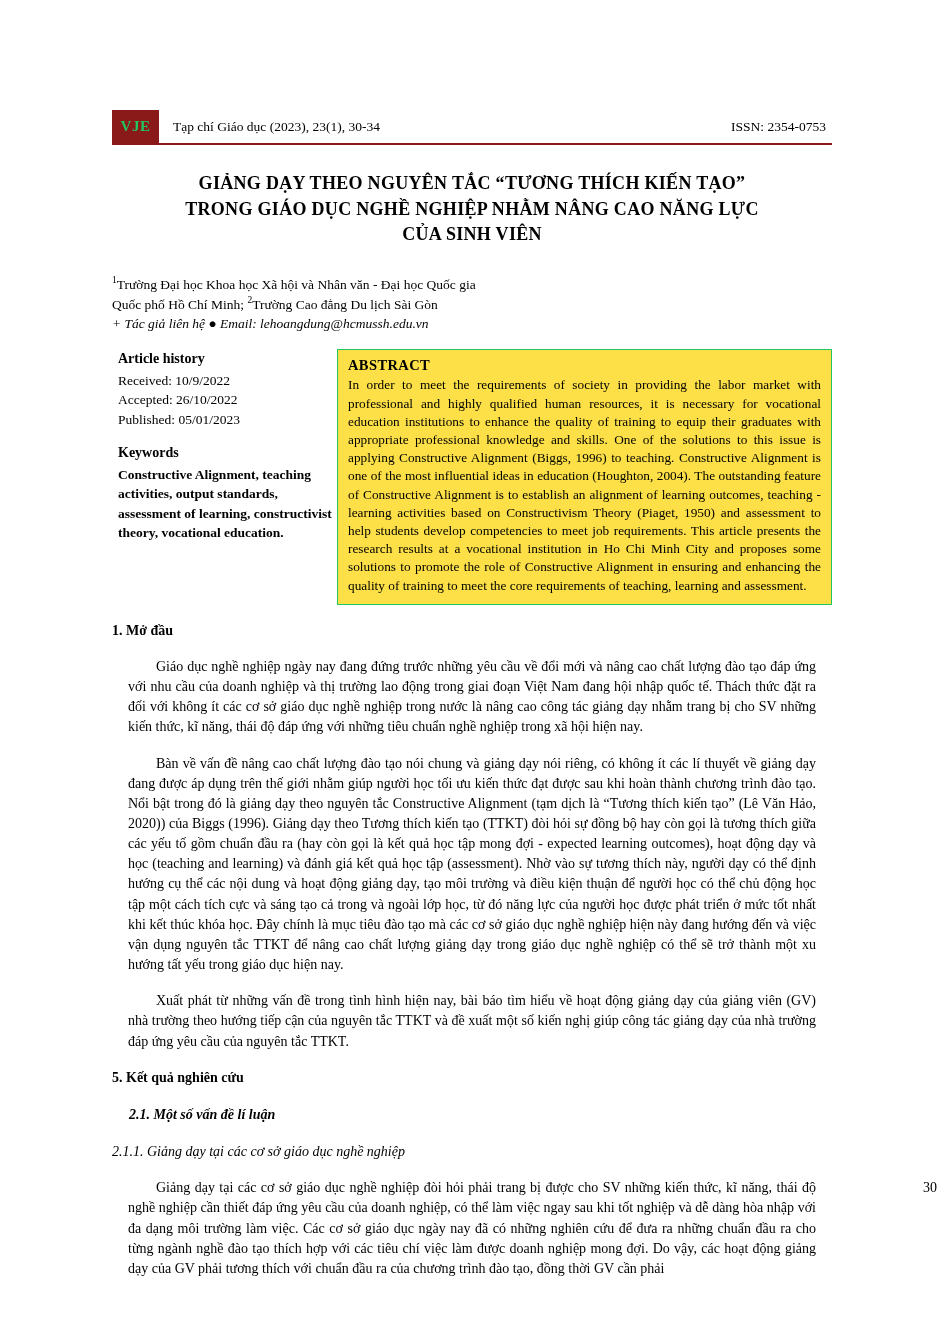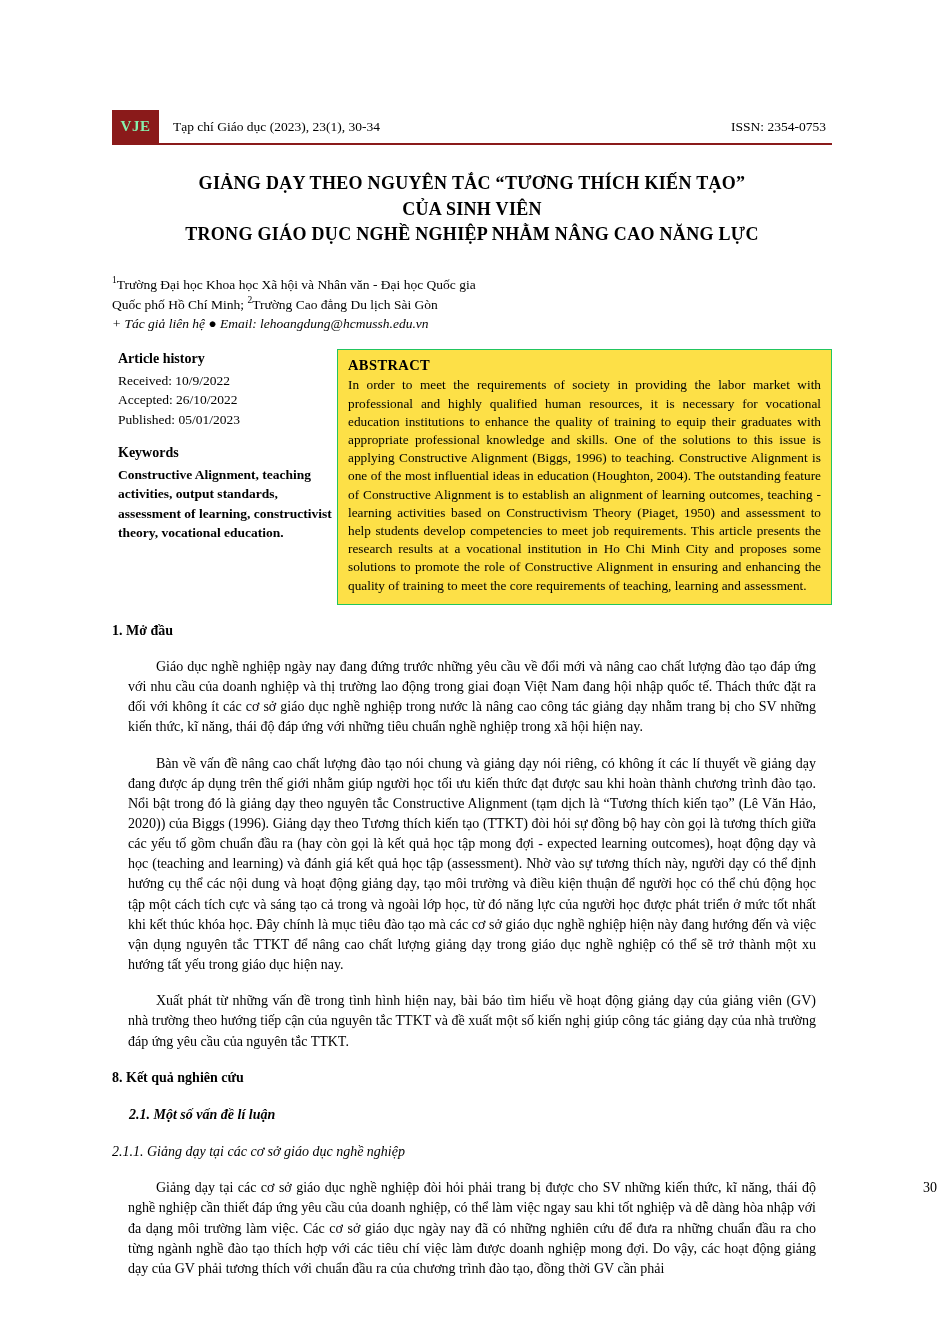--- a/index.html
+++ b/index.html
@@ -30,21 +30,21 @@
 
   
   .header-bar {
     display: flex;
     align-items: stretch;
     border-bottom: 2px solid #8a1a1a;
     height: 33px;
   }
   .vje-badge {
     background: #8a1a1a;
-    color: #86efac;
+    color: #22c55e;
     font-family: "Liberation Serif", serif;
     font-weight: bold;
     font-size: 15px;
     letter-spacing: 0.5px;
     width: 47px;
     display: flex;
     align-items: center;
     justify-content: center;
   }
   .header-meta {
@@ -179,22 +179,22 @@
     <div class="header-bar" style="border-bottom-color: rgb(138, 26, 26);">
       <div class="vje-badge" style="background: rgb(138, 26, 26);">VJE</div>
       <div class="header-meta">
         <span class="header-left">Tạp chí Giáo dục (2023), 23(1), 30-34</span>
         <span class="header-right">ISSN: 2354-0753</span>
       </div>
     </div>
 
     <div class="title">
       <div>GIẢNG DẠY THEO NGUYÊN TẮC “TƯƠNG THÍCH KIẾN TẠO”</div>
+      <div>TRONG GIÁO DỤC NGHỀ NGHIỆP NHẰM NÂNG CAO NĂNG LỰC</div>
       <div>CỦA SINH VIÊN</div>
-      <div>TRONG GIÁO DỤC NGHỀ NGHIỆP NHẰM NÂNG CAO NĂNG LỰC</div>
     </div>
 
     <div class="authors-row">
       <div class="authors-affil">
         <div><sup>1</sup><span>Trường Đại học Khoa học Xã hội và Nhân văn - Đại học Quốc gia</span></div>
         <div><span>Quốc phố Hồ Chí Minh; </span><sup>2</sup><span>Trường Cao đẳng Du lịch Sài Gòn</span></div>
         <div class="email-line">+ Tác giả liên hệ ● Email: lehoangdung@hcmussh.edu.vn</div>
       </div>
     </div>
 
@@ -212,21 +212,21 @@
         <h4>ABSTRACT</h4>
         <p>In order to meet the requirements of society in providing the labor market with professional and highly qualified human resources, it is necessary for vocational education institutions to enhance the quality of training to equip their graduates with appropriate professional knowledge and skills. One of the solutions to this issue is applying Constructive Alignment (Biggs, 1996) to teaching. Constructive Alignment is one of the most influential ideas in education (Houghton, 2004). The outstanding feature of Constructive Alignment is to establish an alignment of learning outcomes, teaching - learning activities based on Constructivism Theory (Piaget, 1950) and assessment to help students develop competencies to meet job requirements. This article presents the research results at a vocational institution in Ho Chi Minh City and proposes some solutions to promote the role of Constructive Alignment in ensuring and enhancing the quality of training to meet the core requirements of teaching, learning and assessment.</p>
       </div>
     </div>
 
     <div class="body-text">
       <p class="h-sec">1. Mở đầu</p>
       <p>Giáo dục nghề nghiệp ngày nay đang đứng trước những yêu cầu về đổi mới và nâng cao chất lượng đào tạo đáp ứng với nhu cầu của doanh nghiệp và thị trường lao động trong giai đoạn Việt Nam đang hội nhập quốc tế. Thách thức đặt ra đối với không ít các cơ sở giáo dục nghề nghiệp trong nước là nâng cao công tác giảng dạy nhằm trang bị cho SV những kiến thức, kĩ năng, thái độ đáp ứng với những tiêu chuẩn nghề nghiệp trong xã hội hiện nay.</p>
       <p>Bàn về vấn đề nâng cao chất lượng đào tạo nói chung và giảng dạy nói riêng, có không ít các lí thuyết về giảng dạy đang được áp dụng trên thế giới nhằm giúp người học tối ưu kiến thức đạt được sau khi hoàn thành chương trình đào tạo. Nổi bật trong đó là giảng dạy theo nguyên tắc Constructive Alignment (tạm dịch là “Tương thích kiến tạo” (Lê Văn Hảo, 2020)) của Biggs (1996). Giảng dạy theo Tương thích kiến tạo (TTKT) đòi hỏi sự đồng bộ hay còn gọi là tương thích giữa các yếu tố gồm chuẩn đầu ra (hay còn gọi là kết quả học tập mong đợi - expected learning outcomes), hoạt động dạy và học (teaching and learning) và đánh giá kết quả học tập (assessment). Nhờ vào sự tương thích này, người dạy có thể định hướng cụ thể các nội dung và hoạt động giảng dạy, tạo môi trường và điều kiện thuận để người học có thể chủ động học tập một cách tích cực và sáng tạo cả trong và ngoài lớp học, từ đó năng lực của người học được phát triển ở mức tốt nhất khi kết thúc khóa học. Đây chính là mục tiêu đào tạo mà các cơ sở giáo dục nghề nghiệp hiện này đang hướng đến và việc vận dụng nguyên tắc TTKT để nâng cao chất lượng giảng dạy trong giáo dục nghề nghiệp có thể sẽ trở thành một xu hướng tất yếu trong giáo dục hiện nay.</p>
       <p>Xuất phát từ những vấn đề trong tình hình hiện nay, bài báo tìm hiểu về hoạt động giảng dạy của giảng viên (GV) nhà trường theo hướng tiếp cận của nguyên tắc TTKT và đề xuất một số kiến nghị giúp công tác giảng dạy của nhà trường đáp ứng yêu cầu của nguyên tắc TTKT.</p>
-      <p class="h-sec">8. Kết quả nghiên cứu</p>
+      <p class="h-sec">5. Kết quả nghiên cứu</p>
       <p class="h-sub">2.1. Một số vấn đề lí luận</p>
       <p class="h-subsub">2.1.1. Giảng dạy tại các cơ sở giáo dục nghề nghiệp</p>
       <p>Giảng dạy tại các cơ sở giáo dục nghề nghiệp đòi hỏi phải trang bị được cho SV những kiến thức, kĩ năng, thái độ nghề nghiệp cần thiết đáp ứng yêu cầu của doanh nghiệp, có thể làm việc ngay sau khi tốt nghiệp và dễ dàng hòa nhập với đa dạng môi trường làm việc. Các cơ sở giáo dục ngày nay đã có những nghiên cứu để đưa ra những chuẩn đầu ra cho từng ngành nghề đào tạo thích hợp với các tiêu chí việc làm được doanh nghiệp mong đợi. Do vậy, các hoạt động giảng dạy của GV phải tương thích với chuẩn đầu ra của chương trình đào tạo, đồng thời GV cần phải</p>
     </div>
 
   </div>
 
   <div class="page-number">30</div>
 </div>
 

